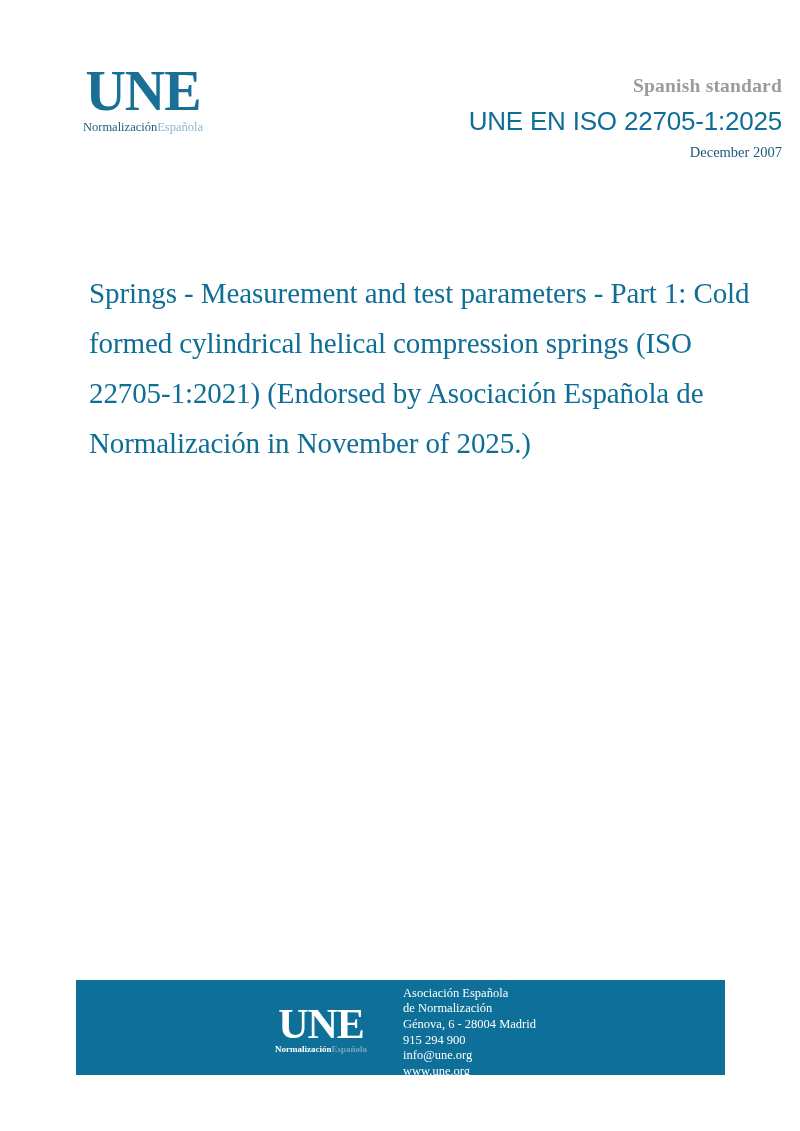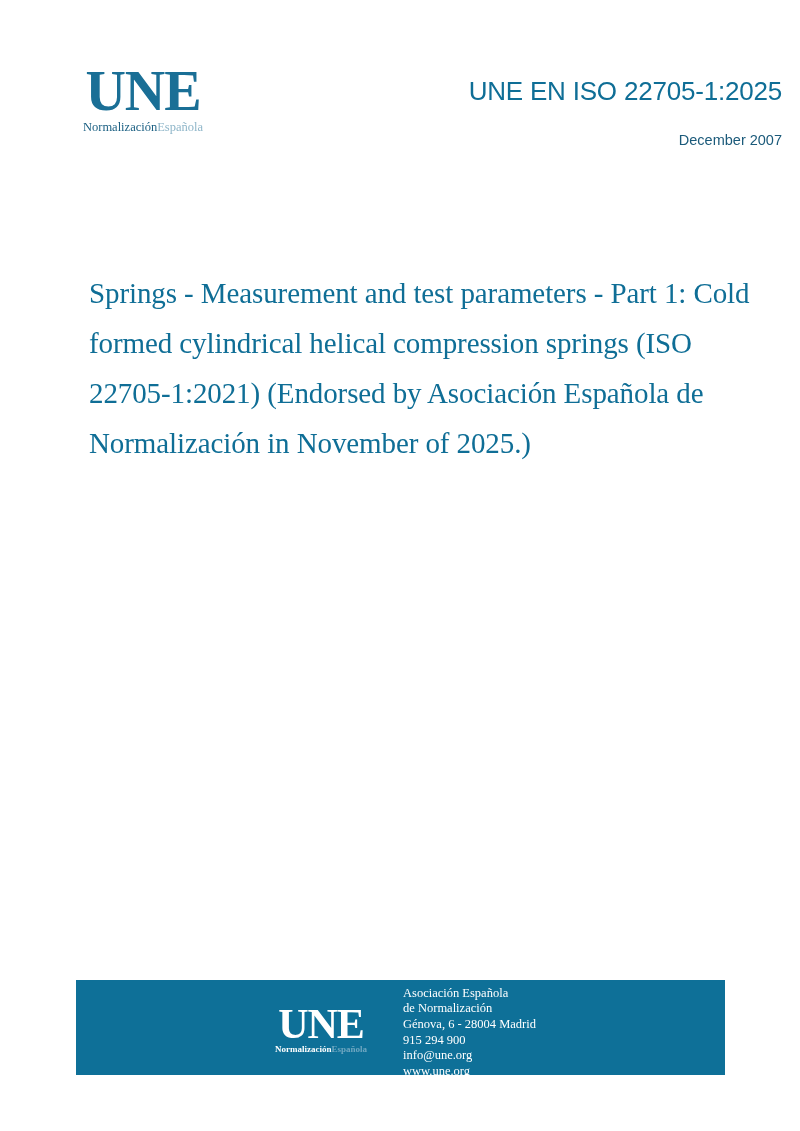--- a/index.html
+++ b/index.html
@@ -72,28 +72,28 @@
     color: #9b9b9b;
     line-height: 1.25;
     letter-spacing: 0.2px;
   }
   #std-number {
     font-family: "Liberation Sans", sans-serif;
     font-size: 26px;
     color: #0f6e96;
     line-height: 1.3;
     letter-spacing: -0.2px;
-    margin-top: 1px;
+    margin-top: 7px;
   }
   #std-date {
-    font-family: Liberation Sans, sans-serif;
+    font-family: Liberation Serif, serif;
     font-size: 14.5px;
     color: #1b5a7a;
     line-height: 1.3;
-    margin-top: 22px;
+    margin-top: 4px;
   }
 
   
   #doc-title {
     position: absolute;
     left: 89px;
     top: 268px;
     width: 670px;
     font-family: Liberation Serif, serif;
     font-size: 29px;
@@ -163,20 +163,21 @@
 <body>
 
 <div id="header">
 
   <div id="brand-logo">
     <span class="logo-word">UNE</span>
     <span class="logo-sub"><span class="sub-a">Normalización</span><span class="sub-b">Española</span></span>
   </div>
 
   <div id="header-meta">
+    <div id="std-kind">Spanish standard</div>
     <div id="std-number">UNE EN ISO 22705-1:2025</div>
     <div id="std-date">December 2007</div>
   </div>
 
 </div>
 
 <div id="doc-title">Springs - Measurement and test parameters - Part 1: Cold formed cylindrical helical compression springs (ISO 22705-1:2021) (Endorsed by Asociación Española de Normalización in November of 2025.)</div>
 
 <div id="footer-band">
   <div id="footer-inner">

